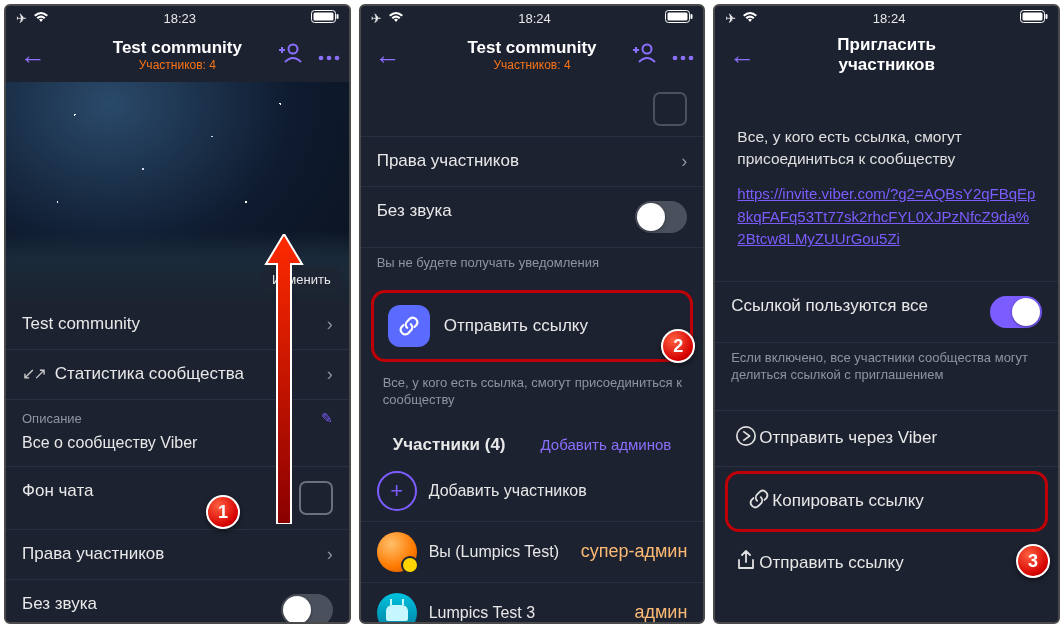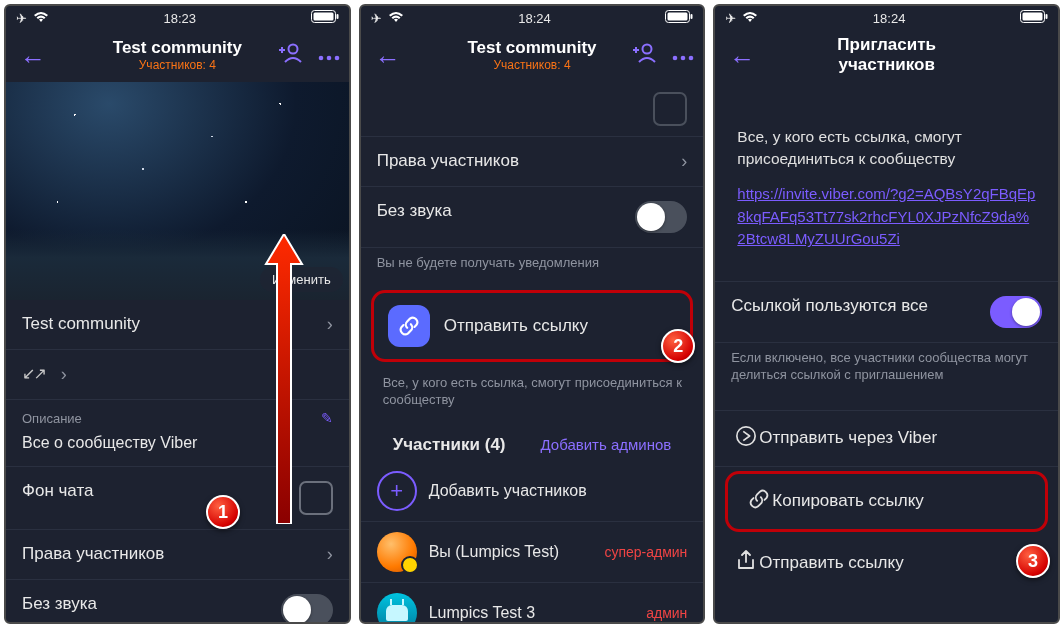--- a/index.html
+++ b/index.html
@@ -185,21 +185,21 @@
     display: flex; align-items: center; justify-content: center;
     font-size: 22px;
   }
   .avatar.add { border: 2px solid #7b5cff; color: #7b5cff; }
   .avatar.orange { background: radial-gradient(circle at 35% 30%, #ffbf6b, #ff7a00 60%, #c94f00); position: relative;}
   .avatar.orange::after { content:""; position:absolute; bottom:-2px; right:-2px; width:14px; height:14px; background:#ffd400; border-radius:50%; border:2px solid #1d2230;}
   .avatar.cyan { background: linear-gradient(#00c4e0,#007a9c); color:#fff; }
   .cyan-droid { width:22px; height:16px; background:#c6f7ff; border-radius:6px 6px 2px 2px; position:relative;}
   .cyan-droid::before,.cyan-droid::after{content:"";position:absolute;top:-6px;width:2px;height:6px;background:#c6f7ff;}
   .cyan-droid::before{left:4px;} .cyan-droid::after{right:4px;}
-  .role { color: #ef4444; font-size: 14px; margin-left: auto; }
+  .role { color: #fdba74; font-size: 18px; margin-left: auto; }
   .badge {
     position: absolute;
     width: 34px; height: 34px;
     background: radial-gradient(circle at 35% 30%, #ff6040, #d40000 70%, #7a0000);
     border: 2px solid #fff;
     border-radius: 50%;
     display: flex; align-items: center; justify-content: center;
     color: #fff; font-weight: 700; font-size: 18px;
     box-shadow: 0 2px 5px rgba(0,0,0,0.5);
     z-index: 20;
@@ -292,20 +292,21 @@
   <div class="content">
     <div class="cover">
       <div class="edit-pill">Изменить</div>
     </div>
     <div class="row">
       <span class="label">Test community</span>
       <span class="chevron char-icon">›</span>
     </div>
     <div class="row">
       <span class="stat-icon">↙↗</span>
+      <span class="label">Статистика сообщества</span>
       <span class="chevron char-icon">›</span>
     </div>
     <div class="desc-header">
       <span>Описание</span>
       <span class="pencil">✎</span>
     </div>
     <div class="desc-text">Все о сообществу Viber</div>
     <div class="row">
       <span class="label">Фон чата</span>
       <span class="square-box"></span>

